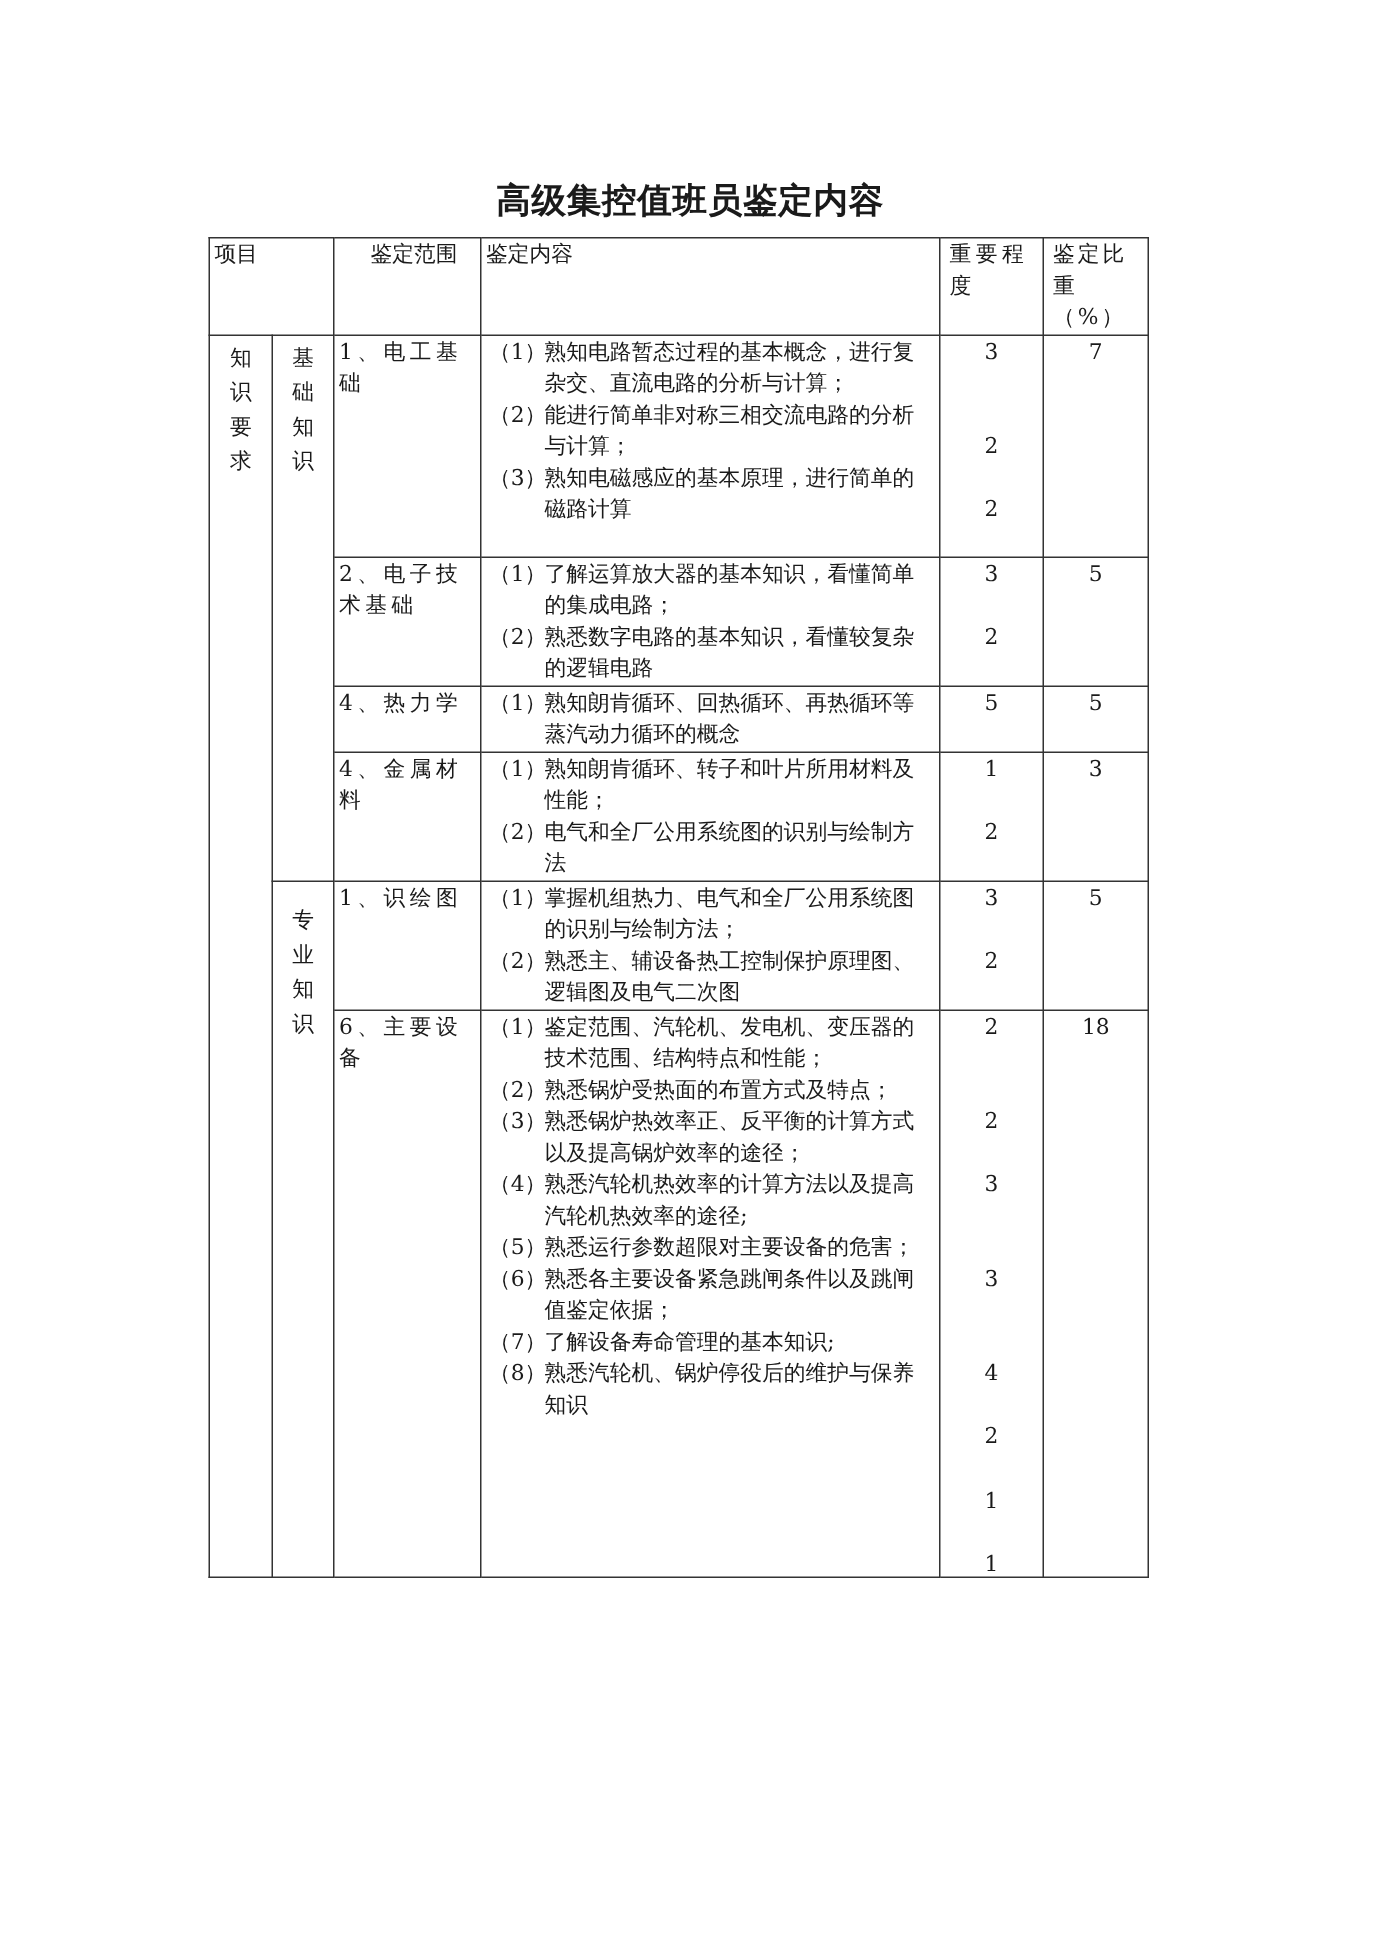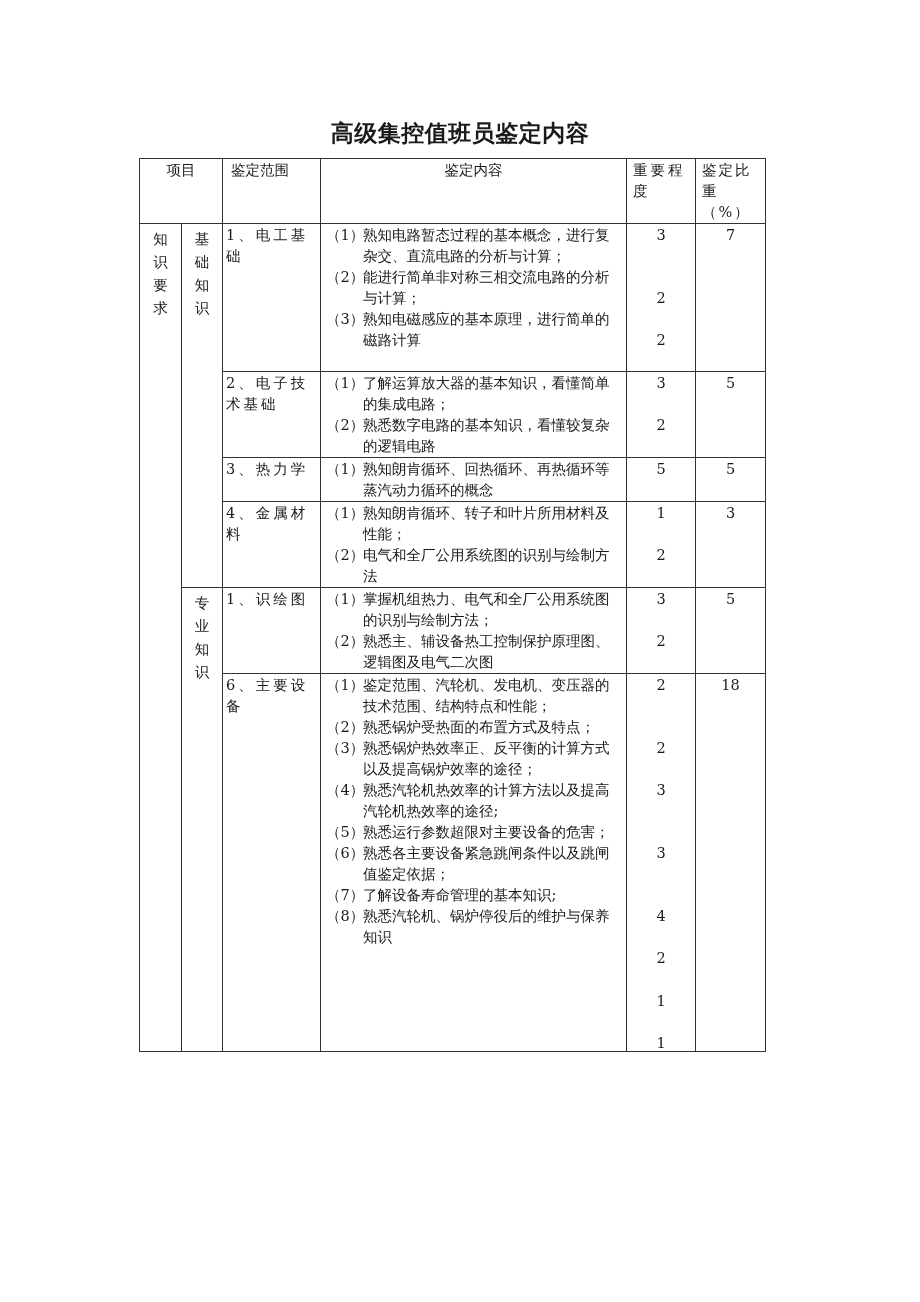--- a/index.html
+++ b/index.html
@@ -2,21 +2,21 @@
 <html><head>
   <meta charset="utf-8">
   <style>
     html, body { margin: 0; padding: 0; background: #ffffff; }
     body { width: 920px; height: 1302px; position: relative; font-family: "DejaVu Serif", "Liberation Serif", serif; color: #1a1a1a; }
     .page-title { position: absolute; top: 118px; left: 0; width: 920px; text-align: center; font-family: "DejaVu Sans", "Liberation Sans", sans-serif; font-size: 23px; font-weight: bold; letter-spacing: 0.5px; }
     table.grid { position: absolute; left: 139px; top: 158px; border-collapse: collapse; table-layout: fixed; width: 626px; font-size: 14.5px; line-height: 21px; }
     table.grid td, table.grid th { border: 1px solid #333; vertical-align: top; padding: 1px 3px 0 3px; font-weight: normal; }
     table.grid { border: 1.5px solid #555; }
     th { text-align: left; }
-    .c-center { text-align: center; }
+    .c-center { text-align: left; }
     .vert { text-align: center; word-break: break-all; padding: 2px 0 0 0 !important; }
     .items { padding-left: 42px !important; padding-right: 6px !important; }
     .item { display: flex; }
     .item .num { flex: 0 0 auto; width: 37px; margin-left: -37px; text-align: right; white-space: nowrap; }
     .item .txt { flex: 1 1 auto; }
     .scores { text-align: center; position: relative; }
     .score { position: absolute; left: 0; width: 100%; text-align: center; }
     .ratio { text-align: center; }
     .scope { letter-spacing: 3px; }
   </style>
@@ -30,21 +30,21 @@
     <col style="width:42px">
     <col style="width:41px">
     <col style="width:98px">
     <col style="width:306px">
     <col style="width:69px">
     <col style="width:70px">
   </colgroup>
   <tbody>
       <tr style="height:45px">
     <th colspan="2" class="c-center">项目</th>
-    <th style="padding-left:8px">鉴定范围</th>
+    <th style="padding-left:24px">鉴定范围</th>
     <th class="c-center">鉴定内容</th>
     <th style="letter-spacing:3px;padding-left:6px">重要程度</th>
     <th style="letter-spacing:2px;padding-left:6px">鉴定比重（%）</th>
   </tr>
 
   <tr style="height:148px">
     <td rowspan="6" class="vert" style="padding-top:4px !important">
           <div style="width:16px;margin:0 auto;line-height:23px">知识要求</div>
         </td>
     <td rowspan="4" class="vert" style="padding-top:4px !important">
@@ -86,21 +86,21 @@
           </div>
     </td>
     <td class="scores">
       <span class="score" style="top:1px">3</span>
       <span class="score" style="top:43px">2</span>
     </td>
     <td class="ratio">5</td>
   </tr>
 
   <tr style="height:43px">
-    <td class="scope">3、热力学</td>
+    <td class="scope">4、热力学</td>
     <td class="items">
       <div class="item">
             <span class="num">（1）</span>
             <span class="txt">熟知朗肯循环、回热循环、再热循环等蒸汽动力循环的概念</span>
           </div>
     </td>
     <td class="scores">
       <span class="score" style="top:1px">5</span>
     </td>
     <td class="ratio">5</td>
@@ -120,21 +120,21 @@
     </td>
     <td class="scores">
       <span class="score" style="top:1px">1</span>
       <span class="score" style="top:43px">2</span>
     </td>
     <td class="ratio">3</td>
   </tr>
 
   <tr style="height:84px">
     <td rowspan="2" class="vert" style="padding-top:4px !important">
-          <div style="width:16px;margin:0 auto;line-height:23px">专业知识</div>
+          <div style="width:16px;margin:11px auto;line-height:23px">专业知识</div>
         </td>
     <td class="scope">1、识绘图</td>
     <td class="items">
       <div class="item">
             <span class="num">（1）</span>
             <span class="txt">掌握机组热力、电气和全厂公用系统图的识别与绘制方法；</span>
           </div>
       <div class="item">
             <span class="num">（2）</span>
             <span class="txt">熟悉主、辅设备热工控制保护原理图、逻辑图及电气二次图</span>

